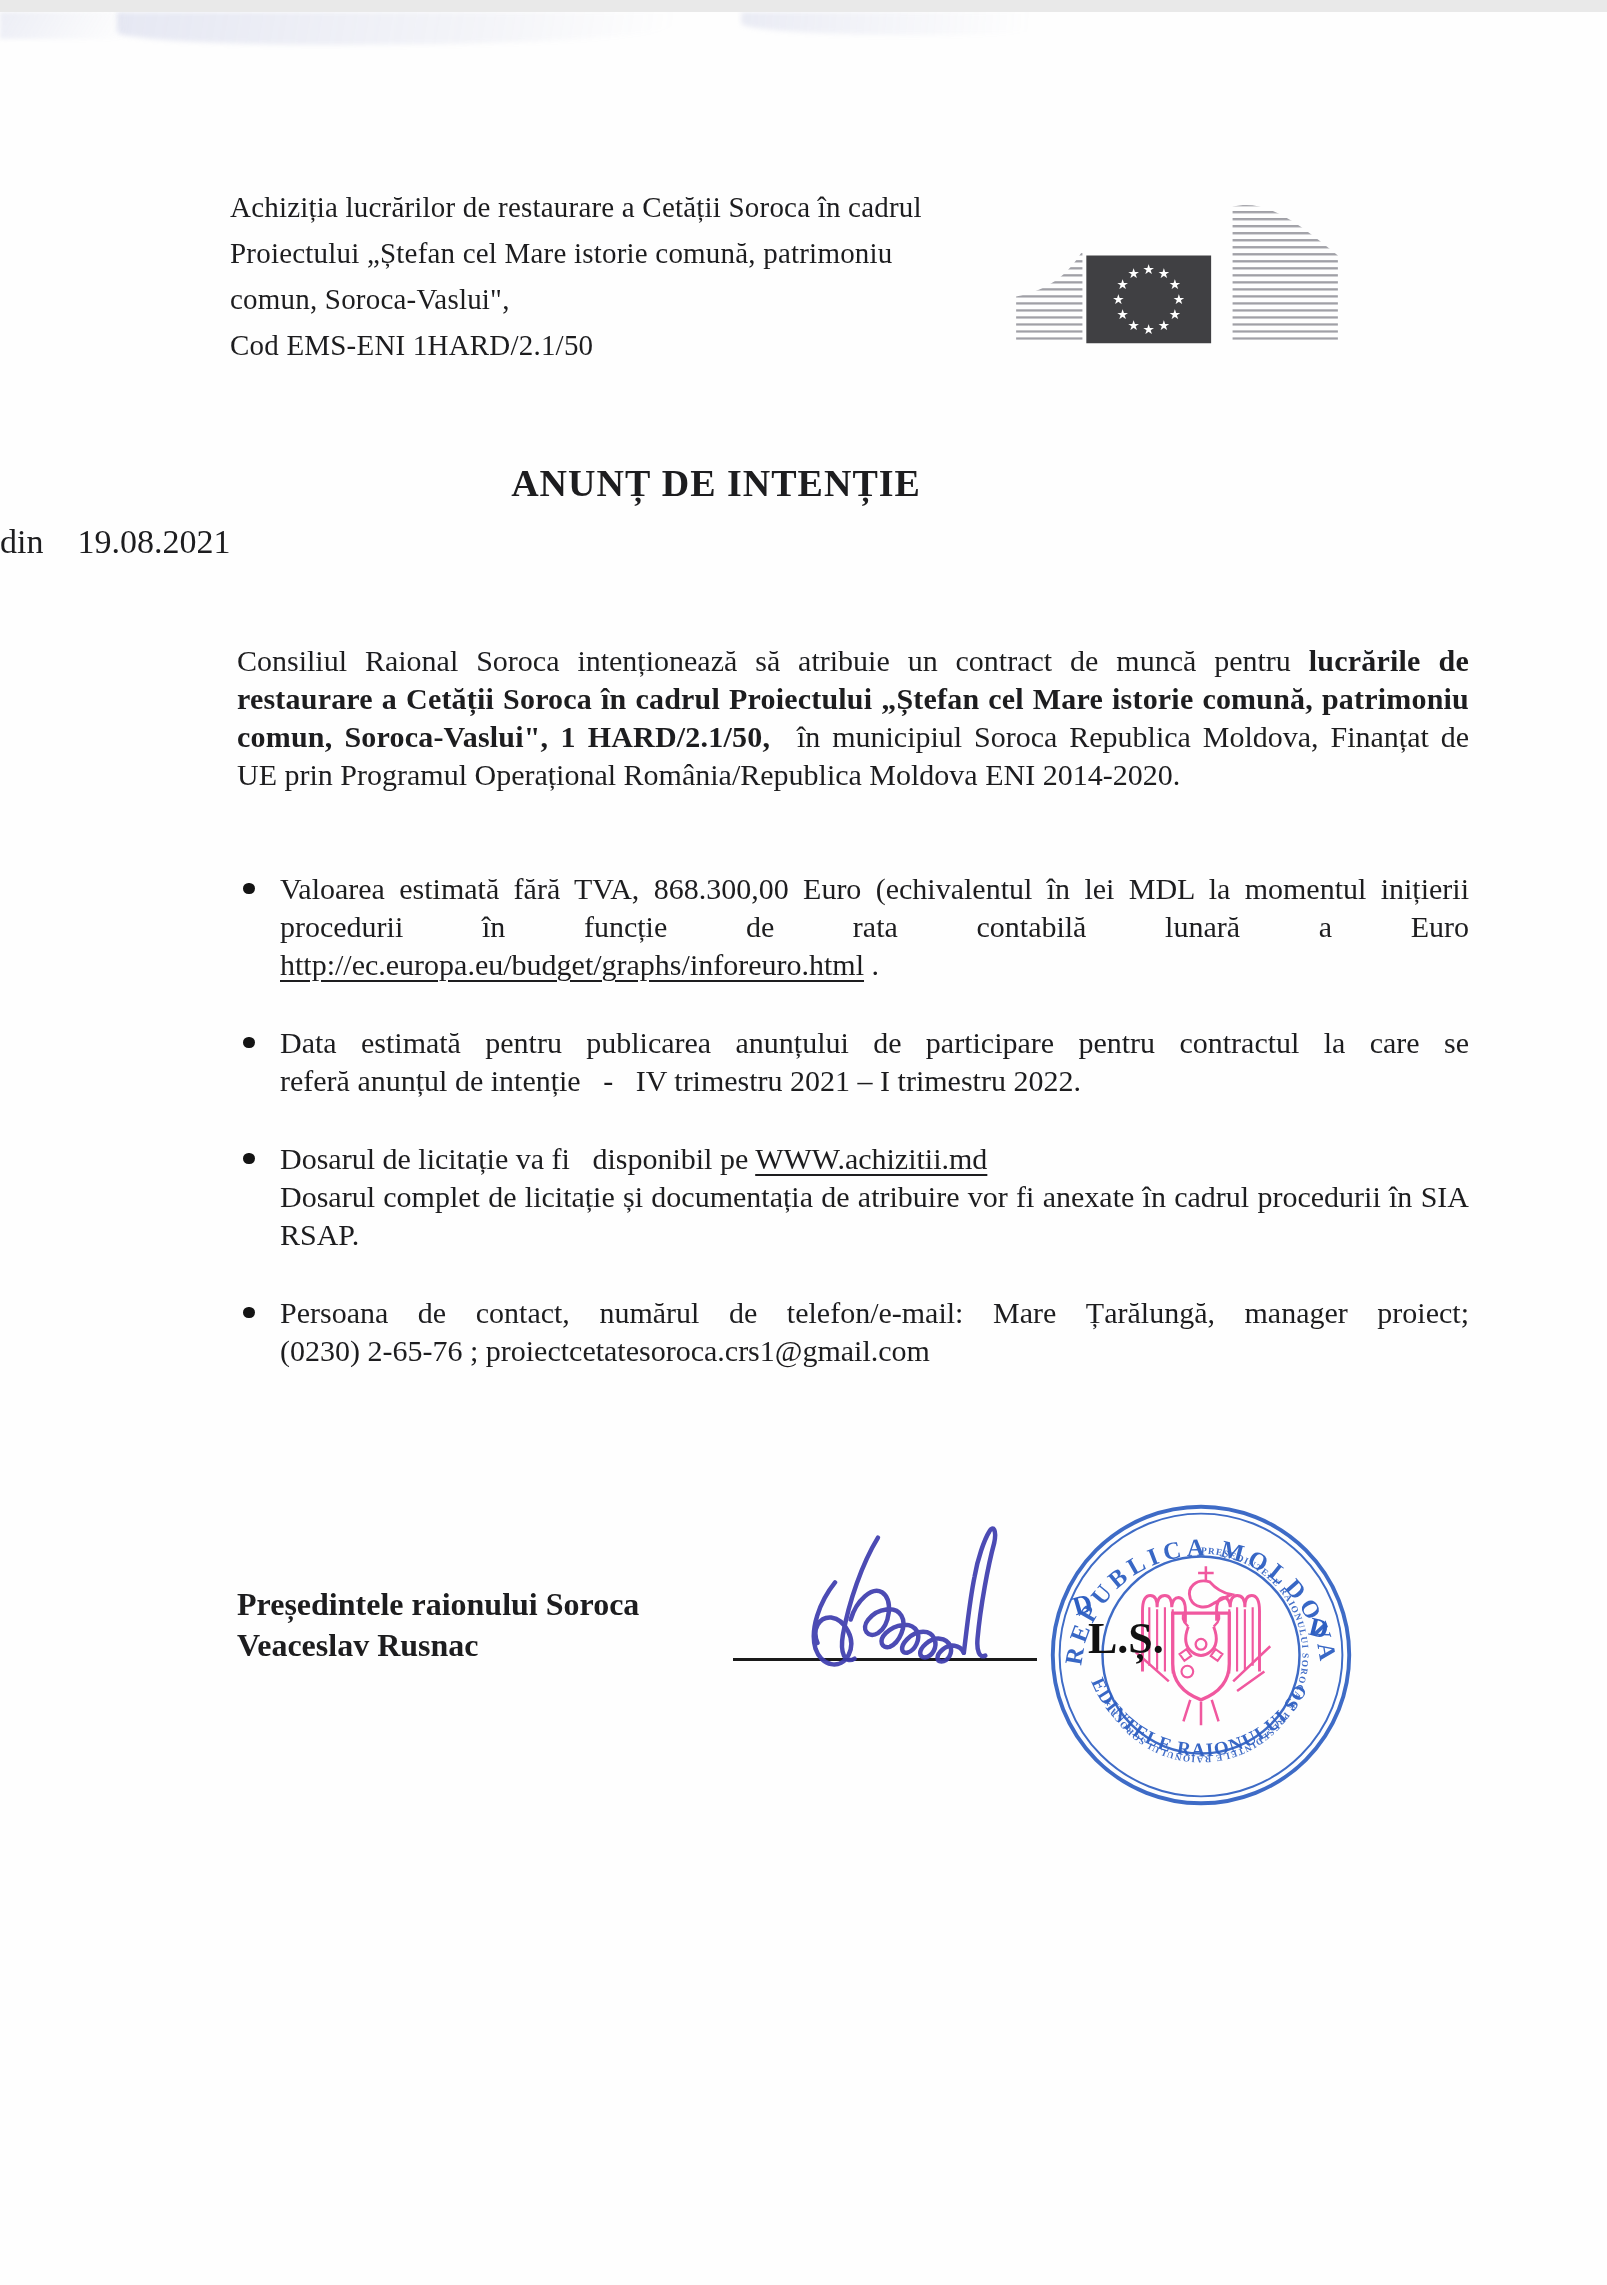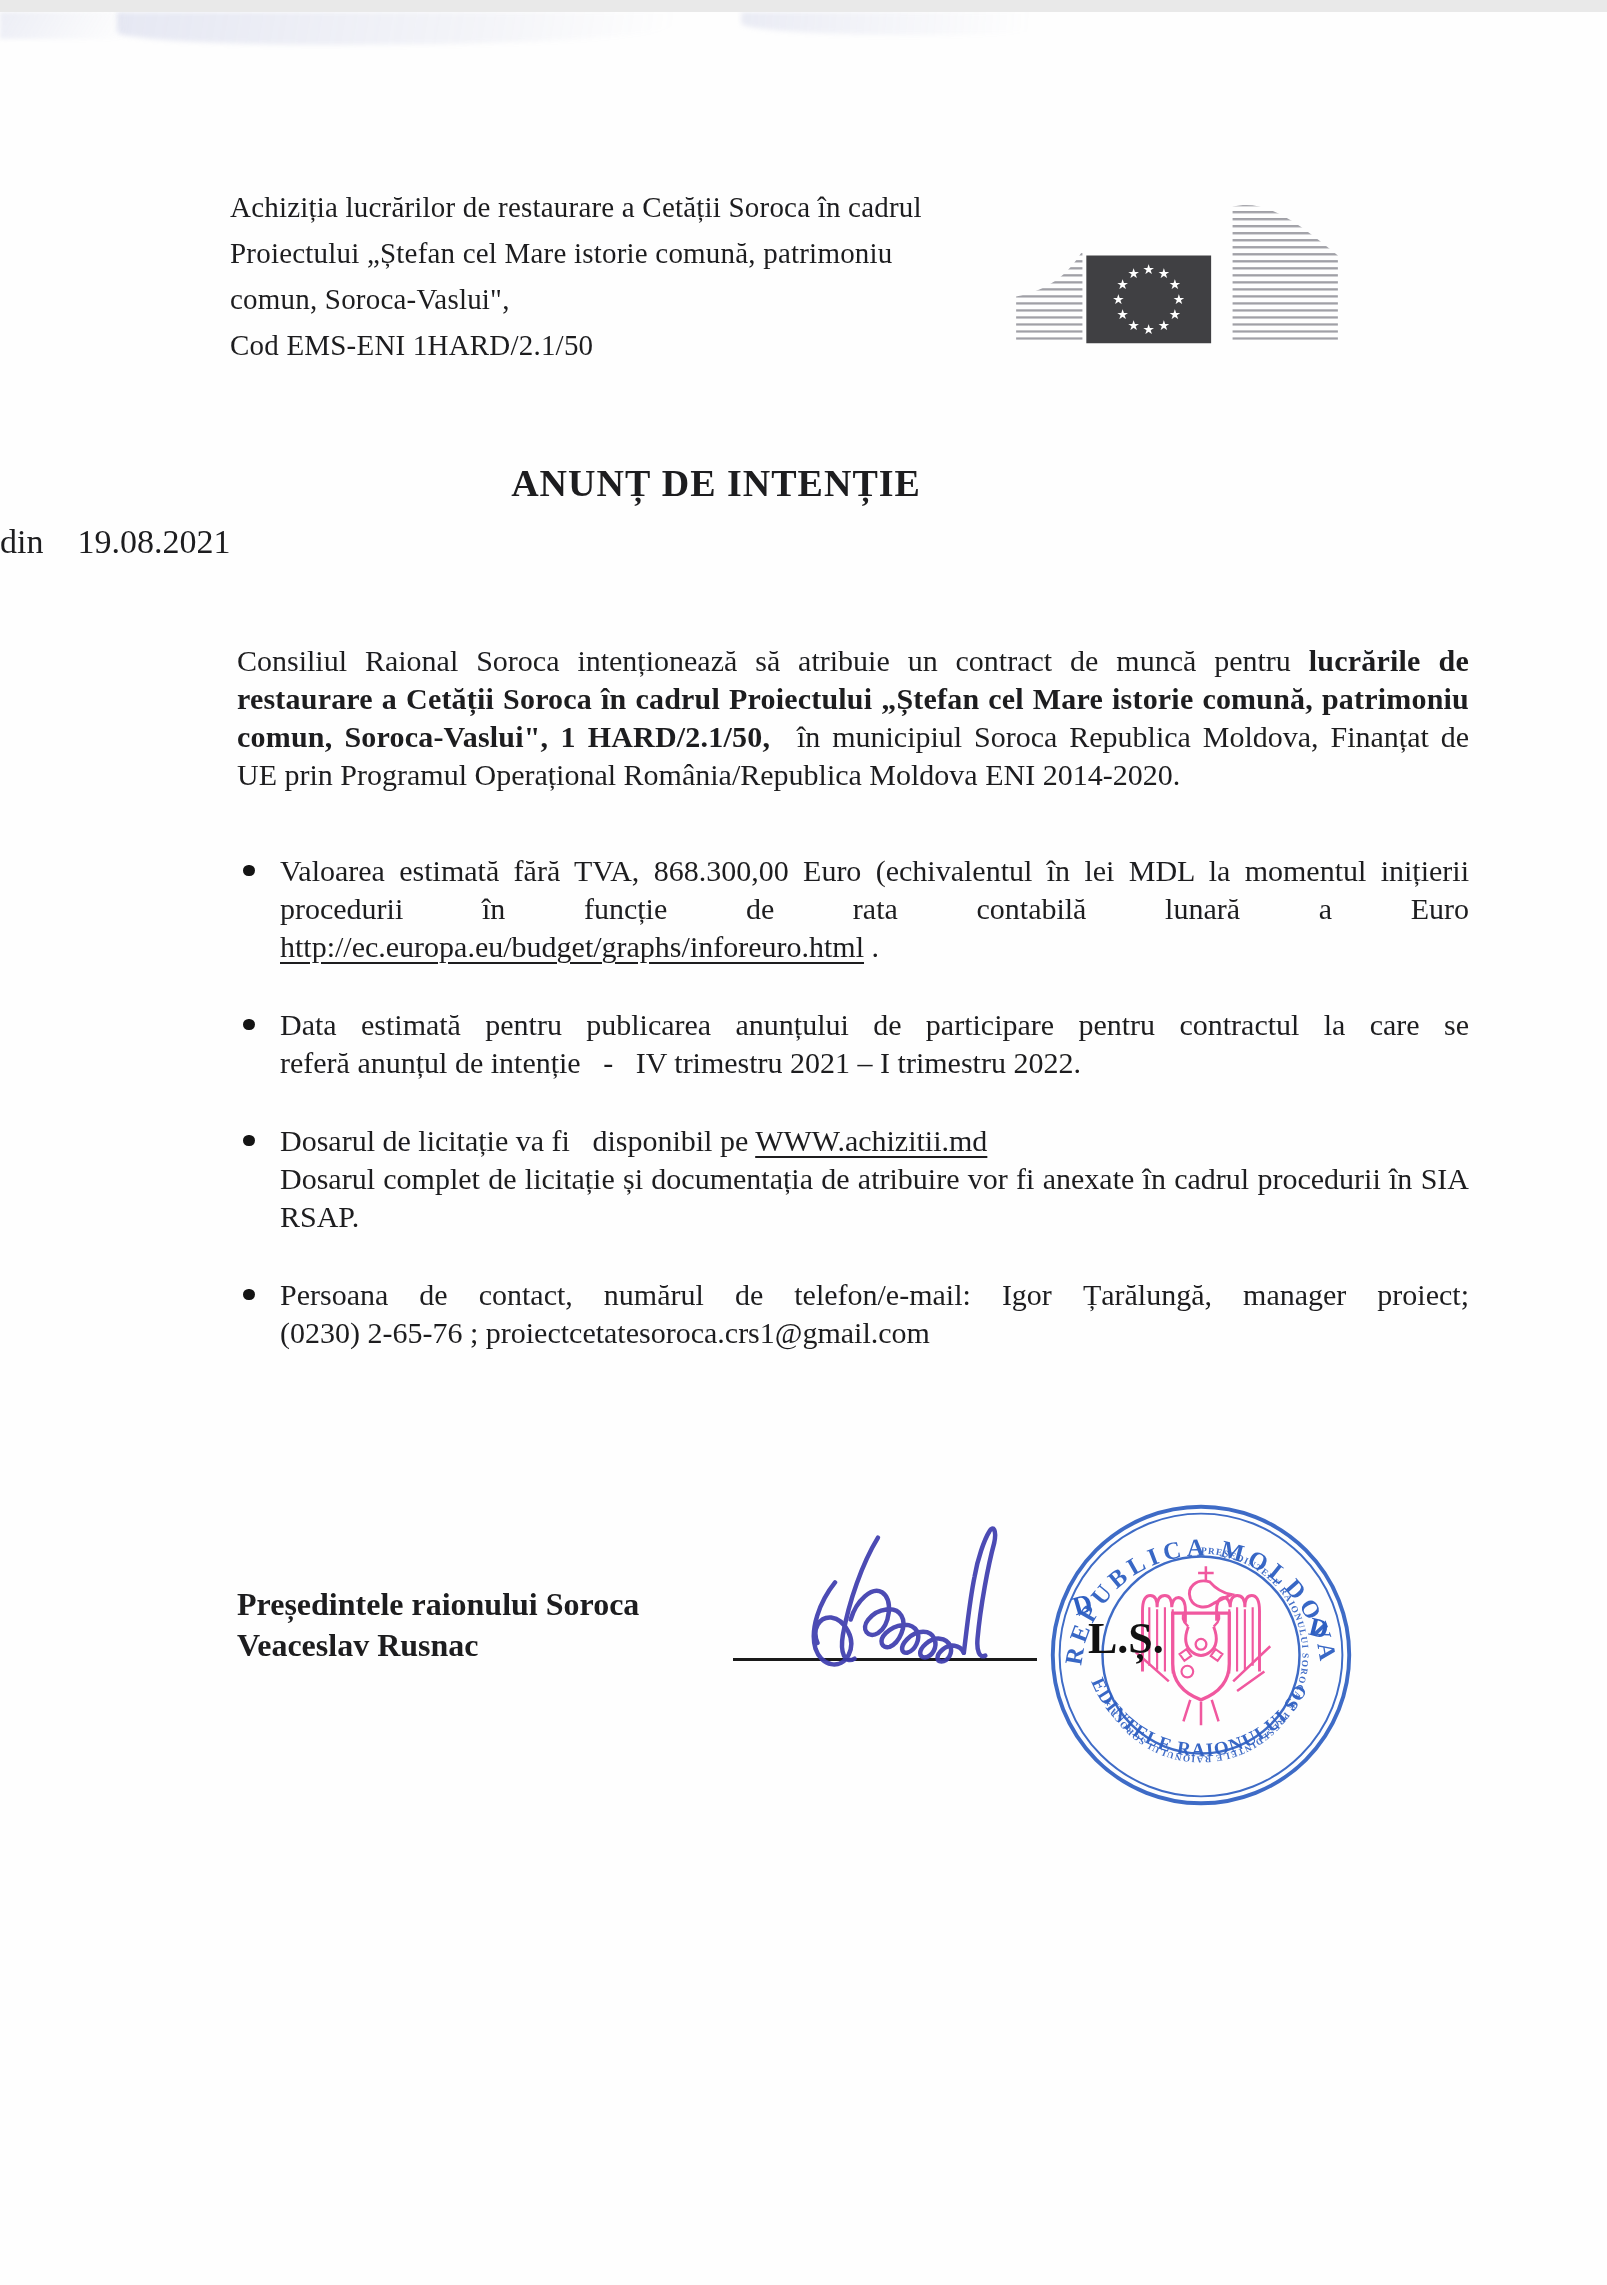--- a/index.html
+++ b/index.html
@@ -37,21 +37,21 @@
     position:absolute; left:0; top:511px; width:1607px; text-align:left;
     font-size:34px;
   }
 
   .intro{
     position:absolute; left:237px; top:630px; width:1232px;
     font-size:30px; line-height:38px; text-align:justify;
   }
   .intro b{letter-spacing:0.2px;}
 
-  .bullets{position:absolute; left:237px; top:840px; width:1232px;
+  .bullets{position:absolute; left:237px; top:858px; width:1232px;
     font-size:30px; line-height:38px;}
   .bullet{position:relative; padding-left:43px; margin-bottom:40px;}
   .dot{position:absolute; left:5.9px; top:12.7px; width:11.7px; height:11.7px;
     border-radius:50%; background:#141414;}
   .jl{display:block; text-align:justify; text-align-last:justify;}
   .just{display:block; text-align:justify;}
   .blk{display:block;}
   .u{color:inherit; text-decoration:underline; text-underline-offset:4.9px; text-decoration-thickness:2px;text-align:right;}
 
   .sig-block{position:absolute; left:237px; top:1572px;
@@ -125,21 +125,21 @@
 
     <div class="bullet">
       <span class="dot"></span>
       <span>Dosarul de licitație va fi  disponibil pe </span><a class="u" href="#">WWW.achizitii.md</a>
       <span class="just">Dosarul complet de licitație și documentația de atribuire vor fi anexate în cadrul procedurii în SIA RSAP.</span>
     </div>
 
 
     <div class="bullet">
       <span class="dot"></span>
-      <span class="jl">Persoana de contact, numărul de telefon/e-mail: Igor Țarălungă, manager proiect;</span>
+      <span class="jl">Persoana de contact, numărul de telefon/e-mail: Mare Țarălungă, manager proiect;</span>
       <span class="blk">(0230) 2-65-76 ; proiectcetatesoroca.crs1@gmail.com</span>
     </div>
 
   </div>
 
   <div class="sig-block">
     <div>Președintele raionului Soroca</div>
     <div>Veaceslav Rusnac</div>
   </div>
 

